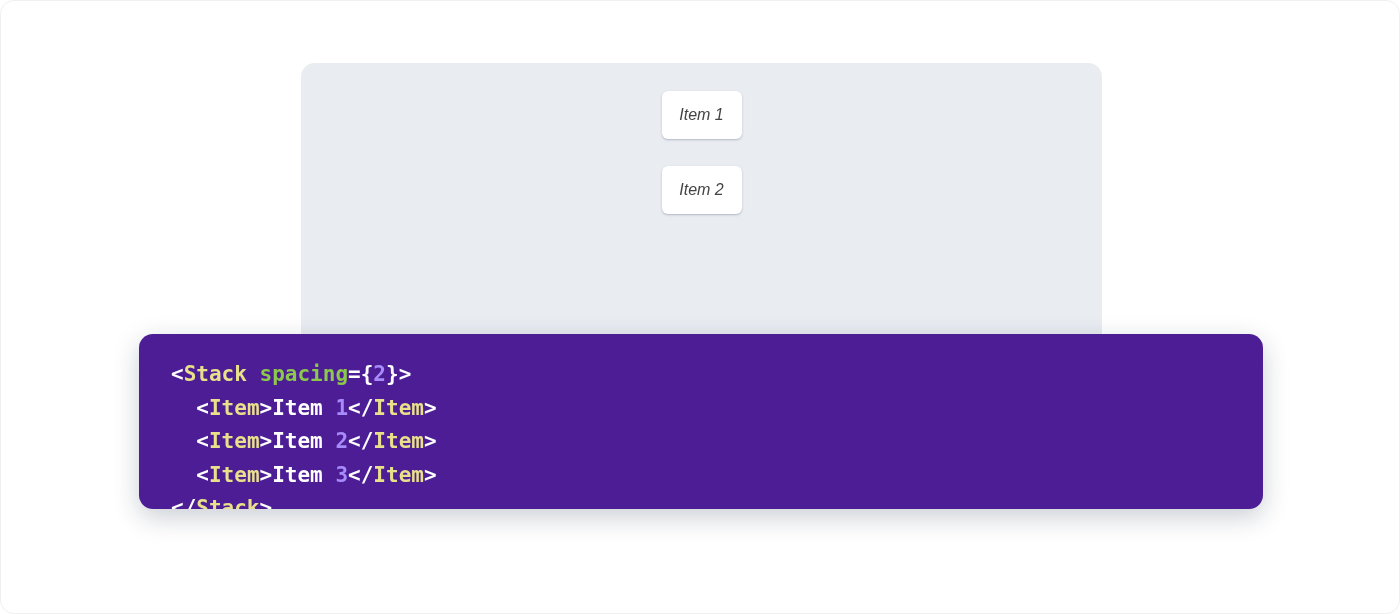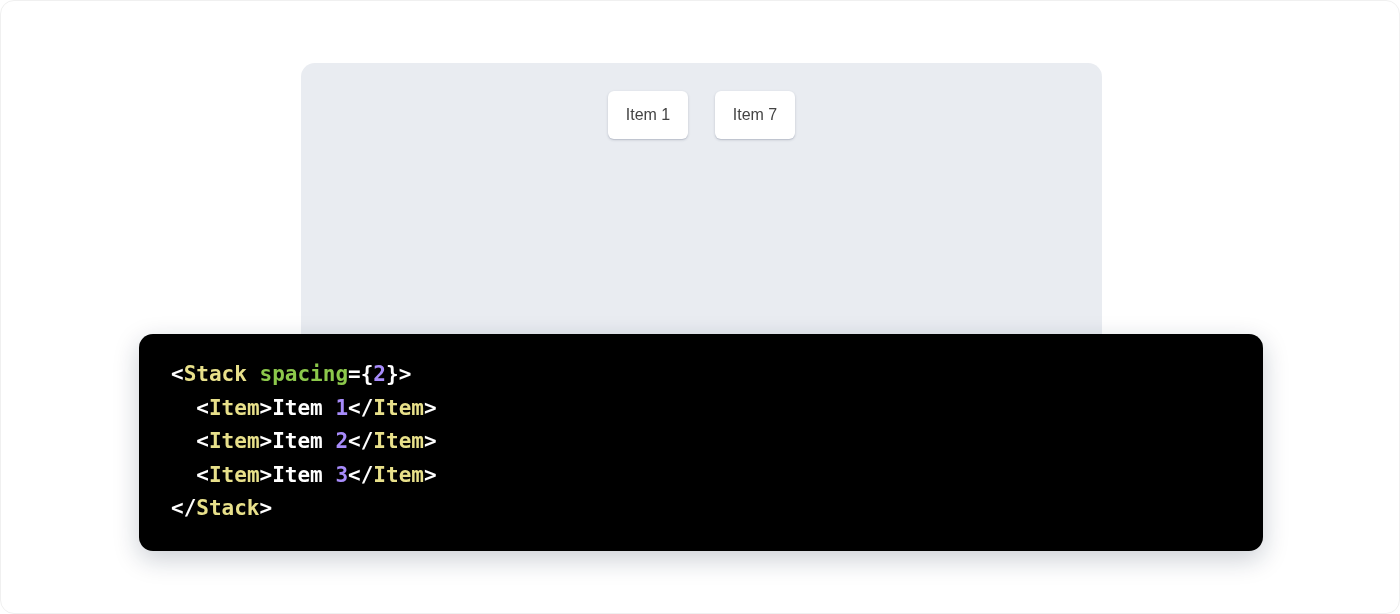--- a/index.html
+++ b/index.html
@@ -34,22 +34,24 @@
     display: flex;
     flex-direction: column;
     align-items: center;
     justify-content: flex-start;
     padding-top: 28px;
   }
 
   
   #stack {
     display: flex;
+    flex-direction: column;
     gap: 27px;
     align-items: flex-start;
+    font-style: italic;
   }
 
   .stack-item {
     width: 80px;
     height: 48px;
     background: #ffffff;
     border-radius: 6px;
     display: flex;
     align-items: center;
     justify-content: center;
@@ -58,22 +60,22 @@
     font-family: "Liberation Sans", sans-serif;
     box-shadow: 0 1px 3px rgba(16,32,64,0.16), 0 1px 1px rgba(16,32,64,0.10);
   }
 
   
   #code-block {
     position: absolute;
     left: 138px;
     top: 333px;
     width: 1124px;
-    height: 217px;
-    background: #000000;
+    height: 175px;
+    background: #4c1d95;
     border-radius: 14px;
     padding: 24px 32px;
     box-shadow: 0 8px 26px rgba(12,31,60,0.22);
     overflow: hidden;
   }
 
   #code-pre {
     font-family: "DejaVu Sans Mono", "Liberation Mono", monospace;
     font-size: 21px;
     line-height: 33.5px;
@@ -94,21 +96,21 @@
 <body>
 
 <div id="page-frame">
 
   <div id="preview-panel">
     <div id="stack">
         <div class="stack-item">
           <span>Item 1</span>
         </div>
         <div class="stack-item">
-          <span>Item 7</span>
+          <span>Item 2</span>
         </div>
       </div>
   </div>
 
   <div id="code-block">
     <div id="code-pre"><span class="code-line"><span class="tok-punct">&lt;</span><span class="tok-tag">Stack</span><span class="tok-text"> </span><span class="tok-attr">spacing</span><span class="tok-punct">={</span><span class="tok-num">2</span><span class="tok-punct">}&gt;</span></span><span class="code-line">  <span class="tok-punct">&lt;</span><span class="tok-tag">Item</span><span class="tok-punct">&gt;</span><span class="tok-text">Item </span><span class="tok-num">1</span><span class="tok-punct">&lt;/</span><span class="tok-tag">Item</span><span class="tok-punct">&gt;</span></span><span class="code-line">  <span class="tok-punct">&lt;</span><span class="tok-tag">Item</span><span class="tok-punct">&gt;</span><span class="tok-text">Item </span><span class="tok-num">2</span><span class="tok-punct">&lt;/</span><span class="tok-tag">Item</span><span class="tok-punct">&gt;</span></span><span class="code-line">  <span class="tok-punct">&lt;</span><span class="tok-tag">Item</span><span class="tok-punct">&gt;</span><span class="tok-text">Item </span><span class="tok-num">3</span><span class="tok-punct">&lt;/</span><span class="tok-tag">Item</span><span class="tok-punct">&gt;</span></span><span class="code-line"><span class="tok-punct">&lt;/</span><span class="tok-tag">Stack</span><span class="tok-punct">&gt;</span></span></div>
   </div>
 
 </div>
 

